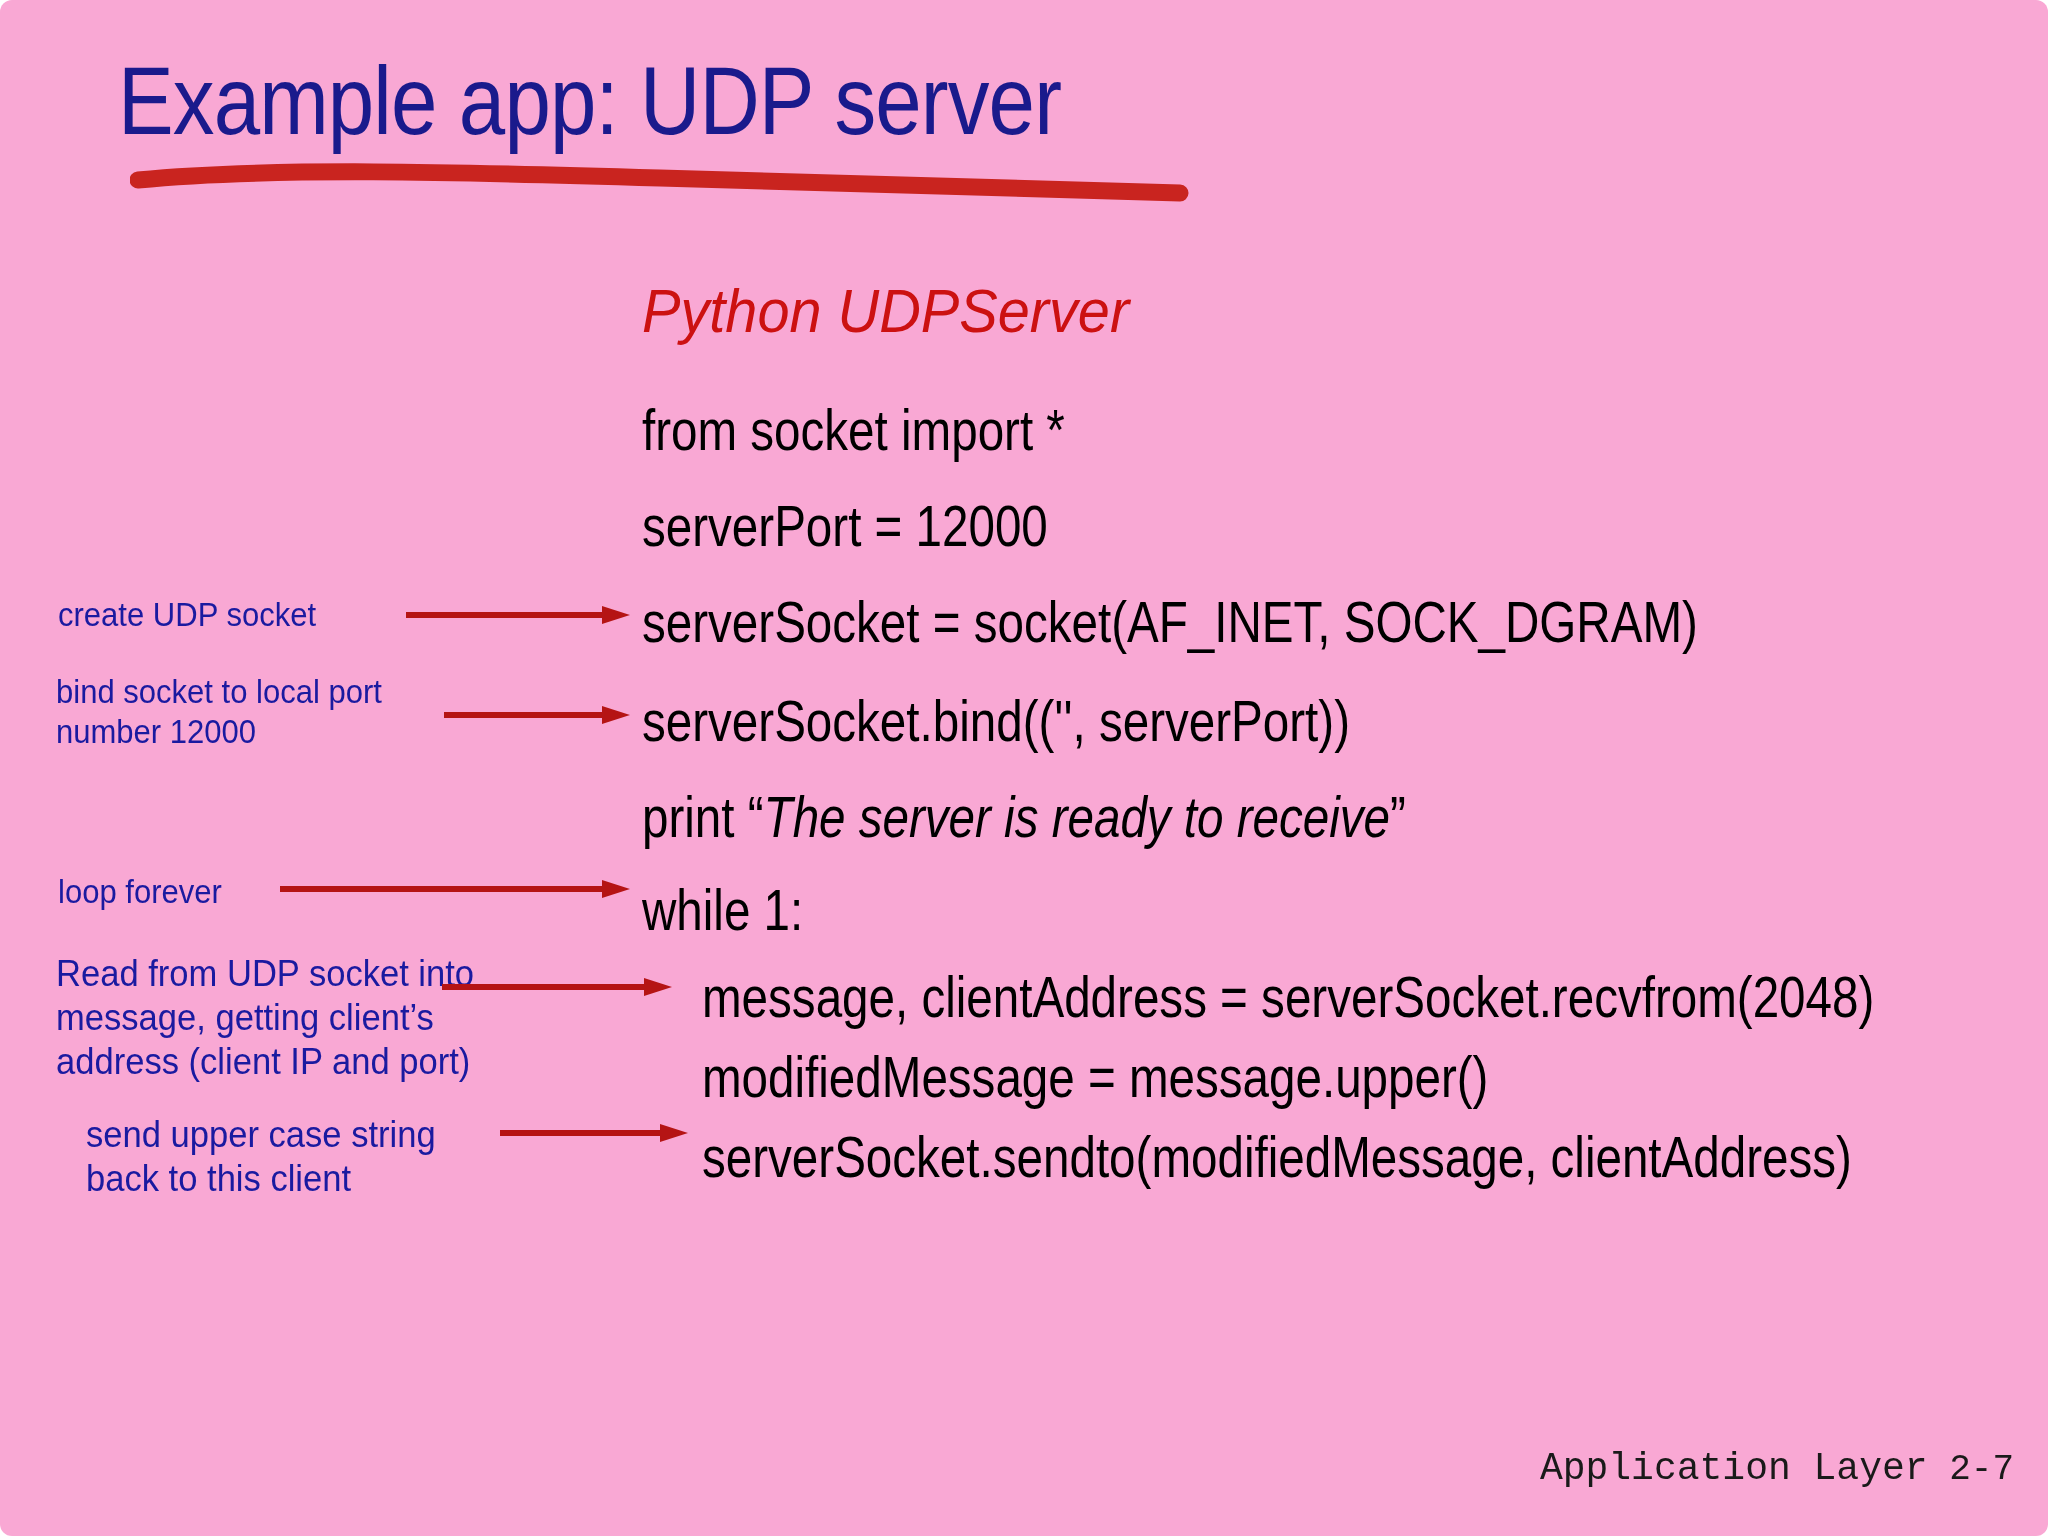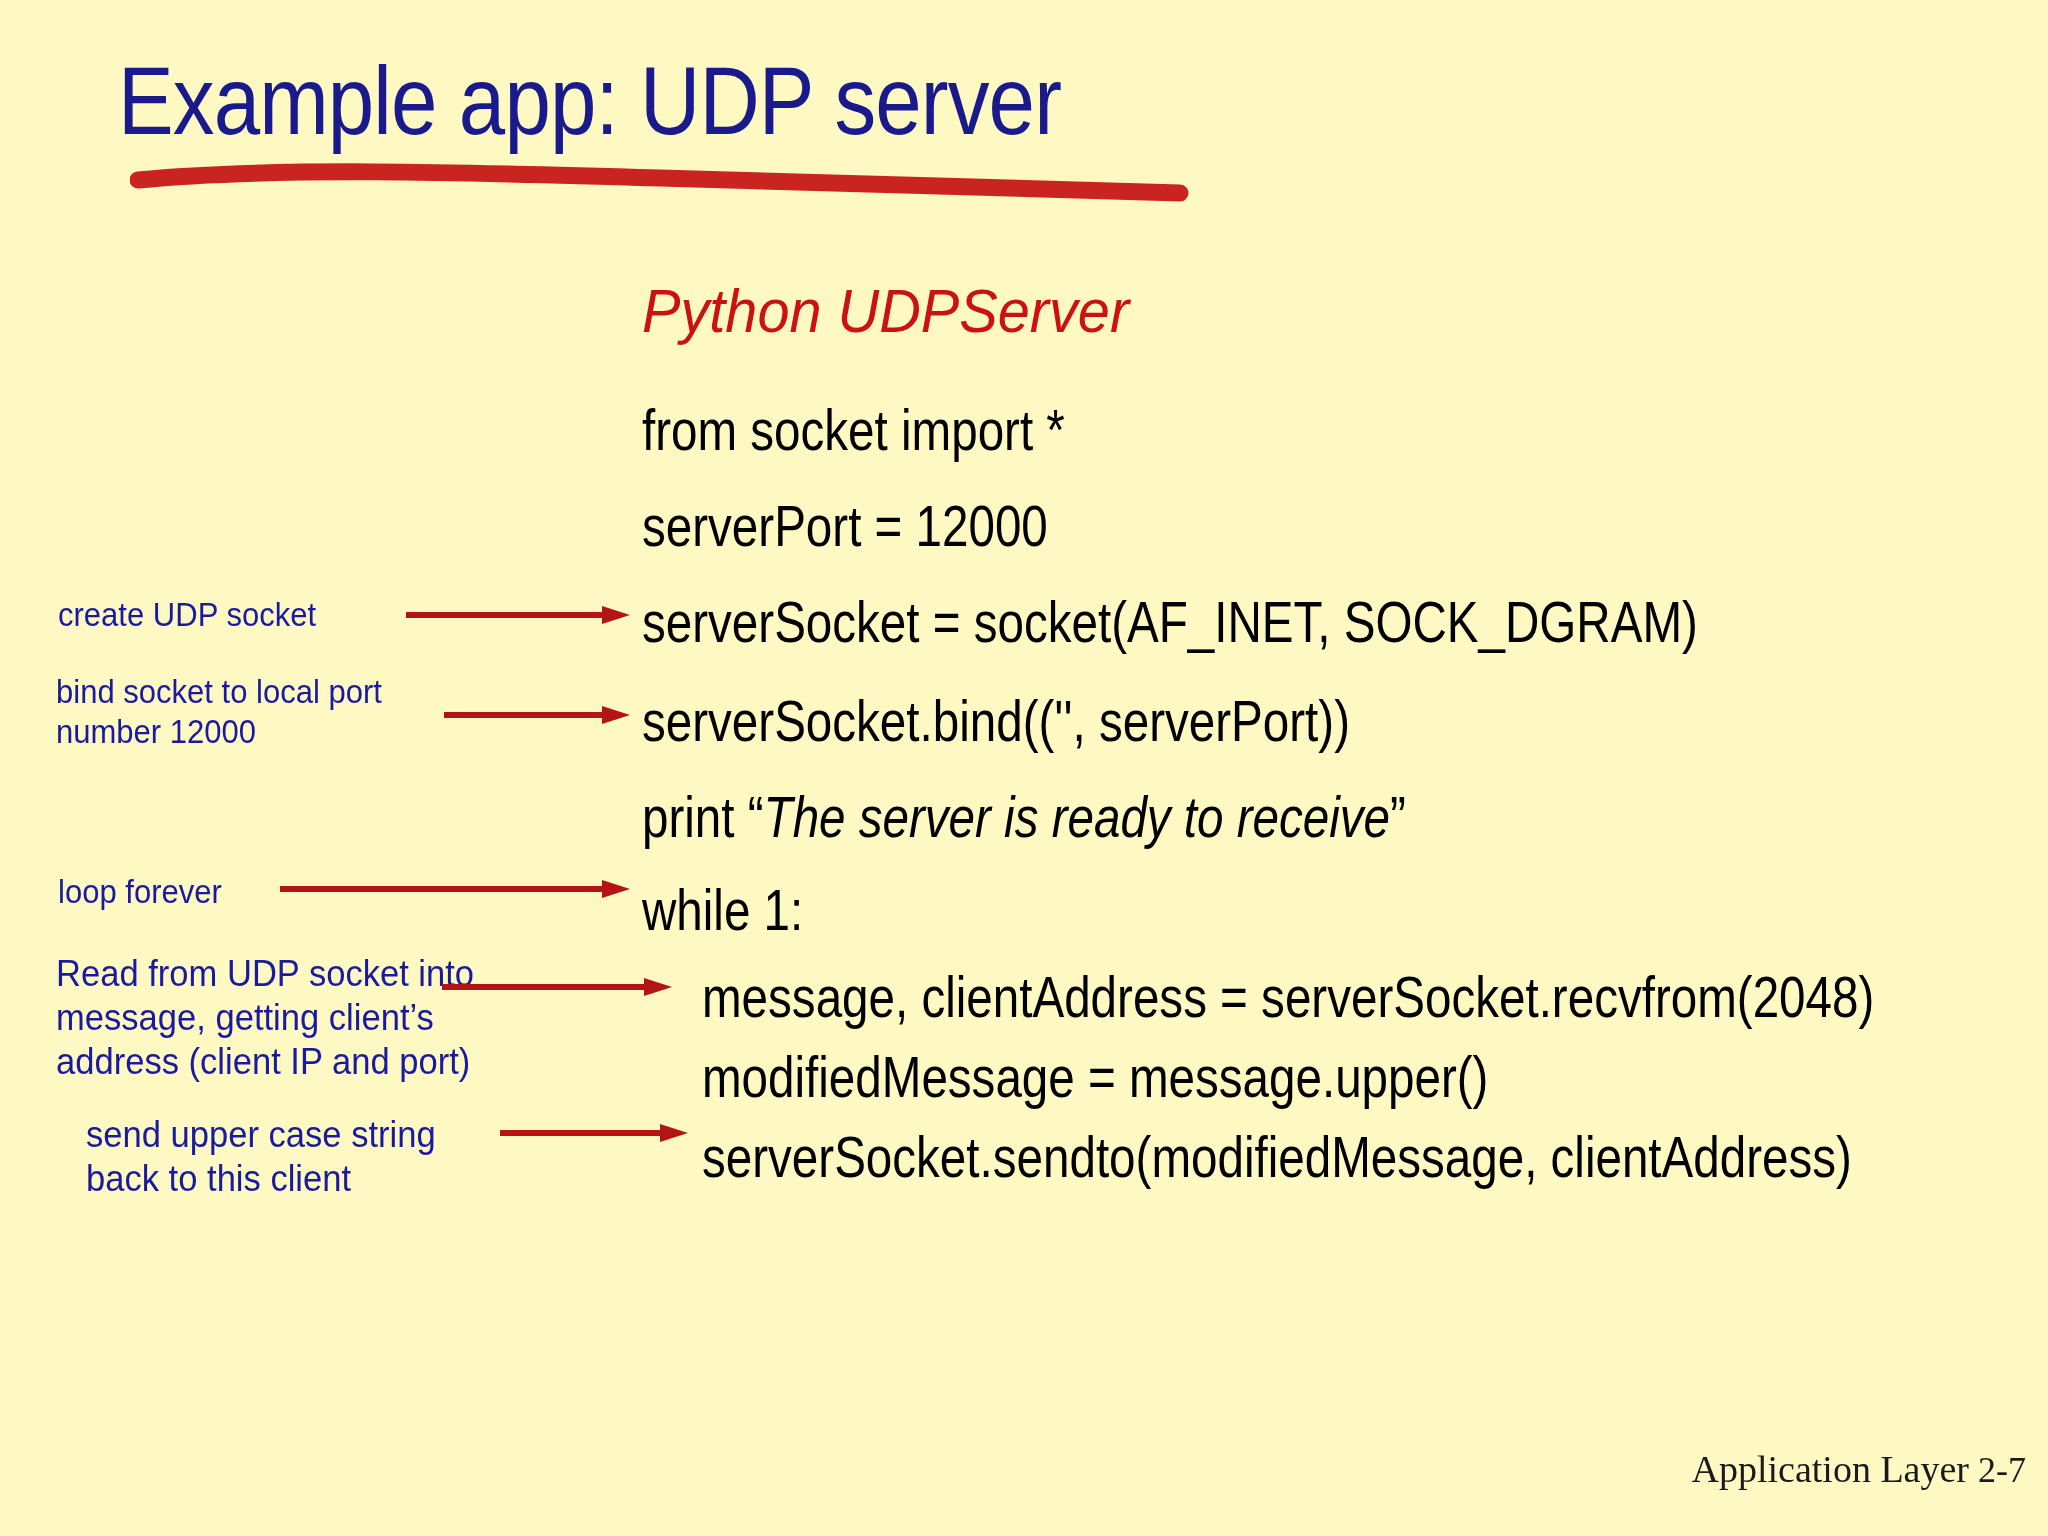--- a/index.html
+++ b/index.html
@@ -7,22 +7,23 @@
     padding: 0;
     background: #ffffff;
   }
   body {
     font-family: "Liberation Sans", sans-serif;
   }
   #slide {
     position: relative;
     width: 2048px;
     height: 1536px;
-    background: #fef9c3;
+    background: #f9a8d4;
     overflow: hidden;
+    border-radius: 12px;
   }
 
   
   #title {
     position: absolute;
     left: 118px;
     top: 52px;
     font-family: "Liberation Sans", sans-serif;
     font-size: 97px;
     line-height: 1.0;
@@ -90,23 +91,23 @@
   
   .arrow {
     position: absolute;
     height: 26px;
     pointer-events: none;
   }
 
   
   #footer {
     position: absolute;
-    right: 22px;
+    right: 34px;
     top: 1447px;
-    font-family: Liberation Serif, serif;
+    font-family: Liberation Mono, monospace;
     font-size: 38px;
     color: #1a1a1a;
     white-space: nowrap;
   }
   #footer .pg {
     font-size: 36px;
   }
 </style>
 </head>
 <body>

